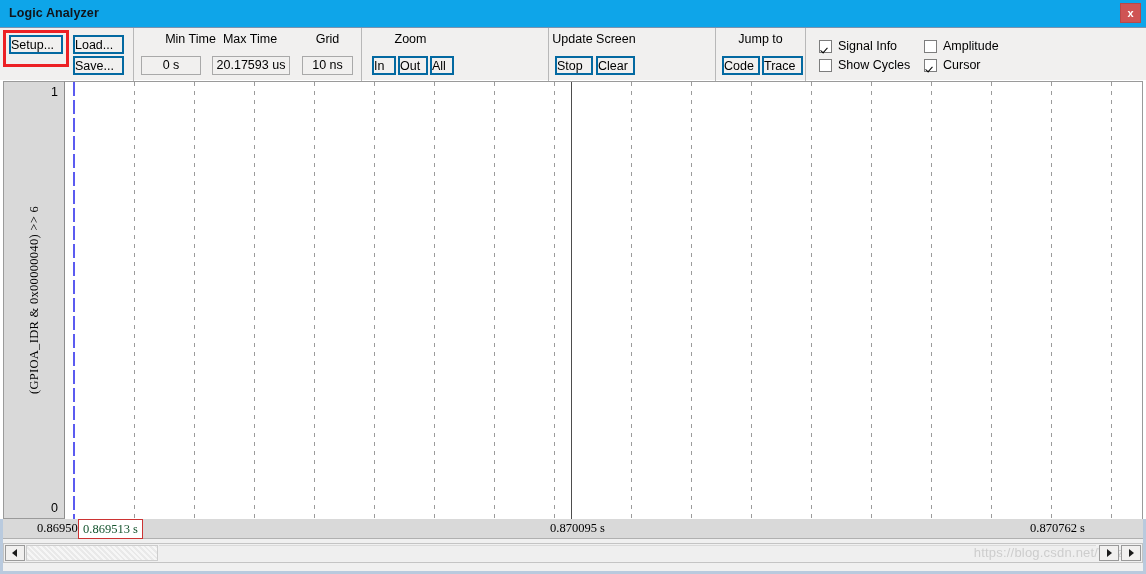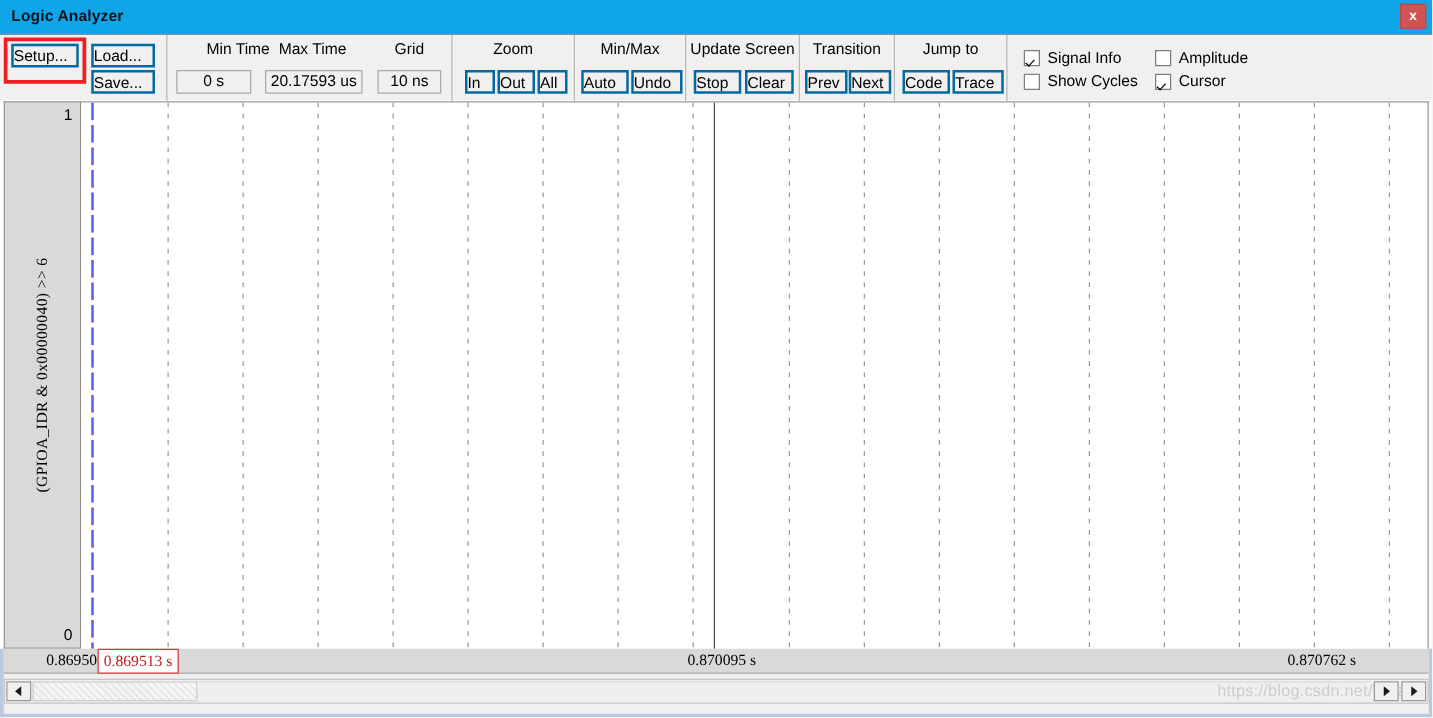--- a/index.html
+++ b/index.html
@@ -242,21 +242,21 @@
     position: absolute;
     top: 0px;
     height: 20px;
     line-height: 18px;
     padding: 0 4px;
     background: #ffffff;
     border: 1px solid #cc3333;
     box-sizing: border-box;
     font-family: "Liberation Serif", serif;
     font-size: 12.5px;
-    color: #b91c1c;
+    color: #14532d;
     white-space: nowrap;
   }
 
   
   .scrollbar {
     position: absolute;
     left: 3px; top: 543px;
     width: 1140px;
     height: 20px;
     background: #f0f0f0;
@@ -362,37 +362,27 @@
       <div class="field" style="left:7px;top:28px;width:51px;">10 ns</div>
     </div>
 
     <div class="tbgroup sep" style="left:361px;width:98px;">
       <div class="grp-title">Zoom</div>
       <div class="btn" style="left:10px;top:28px;width:24px;">In</div>
       <div class="btn" style="left:36px;top:28px;width:30px;">Out</div>
       <div class="btn" style="left:68px;top:28px;width:24px;">All</div>
     </div>
 
-    <div class="tbgroup sep" style="left:459px;width:89px;">
-      <div class="grp-title">Min/Max</div>
-      <div class="btn" style="left:5px;top:28px;width:38px;">Auto</div>
-      <div class="btn" style="left:45px;top:28px;width:41px;">Undo</div>
-    </div>
 
     <div class="tbgroup sep" style="left:548px;width:91px;">
       <div class="grp-title">Update Screen</div>
       <div class="btn" style="left:6px;top:28px;width:38px;">Stop</div>
       <div class="btn" style="left:47px;top:28px;width:39px;">Clear</div>
     </div>
 
-    <div class="tbgroup sep" style="left:639px;width:76px;">
-      <div class="grp-title">Transition</div>
-      <div class="btn" style="left:4px;top:28px;width:34px;">Prev</div>
-      <div class="btn" style="left:39px;top:28px;width:34px;">Next</div>
-    </div>
 
     <div class="tbgroup sep" style="left:715px;width:90px;">
       <div class="grp-title">Jump to</div>
       <div class="btn" style="left:6px;top:28px;width:38px;">Code</div>
       <div class="btn" style="left:46px;top:28px;width:41px;">Trace</div>
     </div>
 
     <div class="tbgroup sep" style="left:805px;width:352px;">
       <div class="cbrow" style="left:13px;top:11px;">
         <span class="cbox checked"></span>

